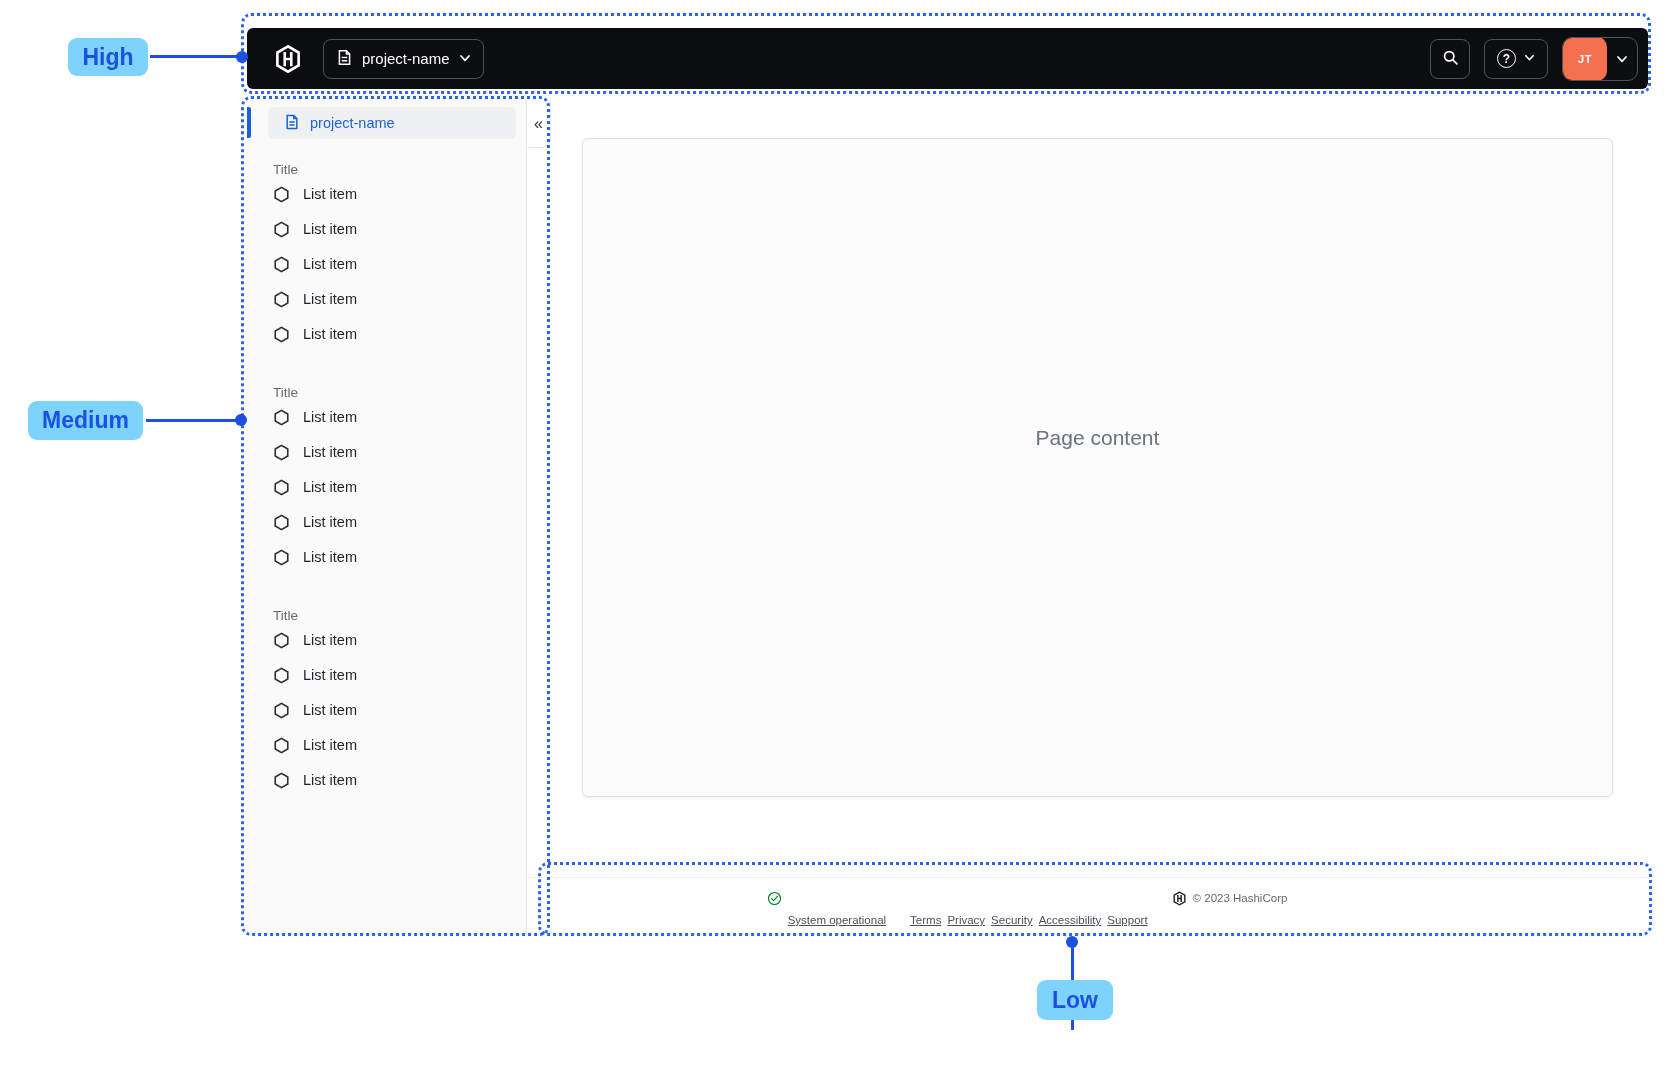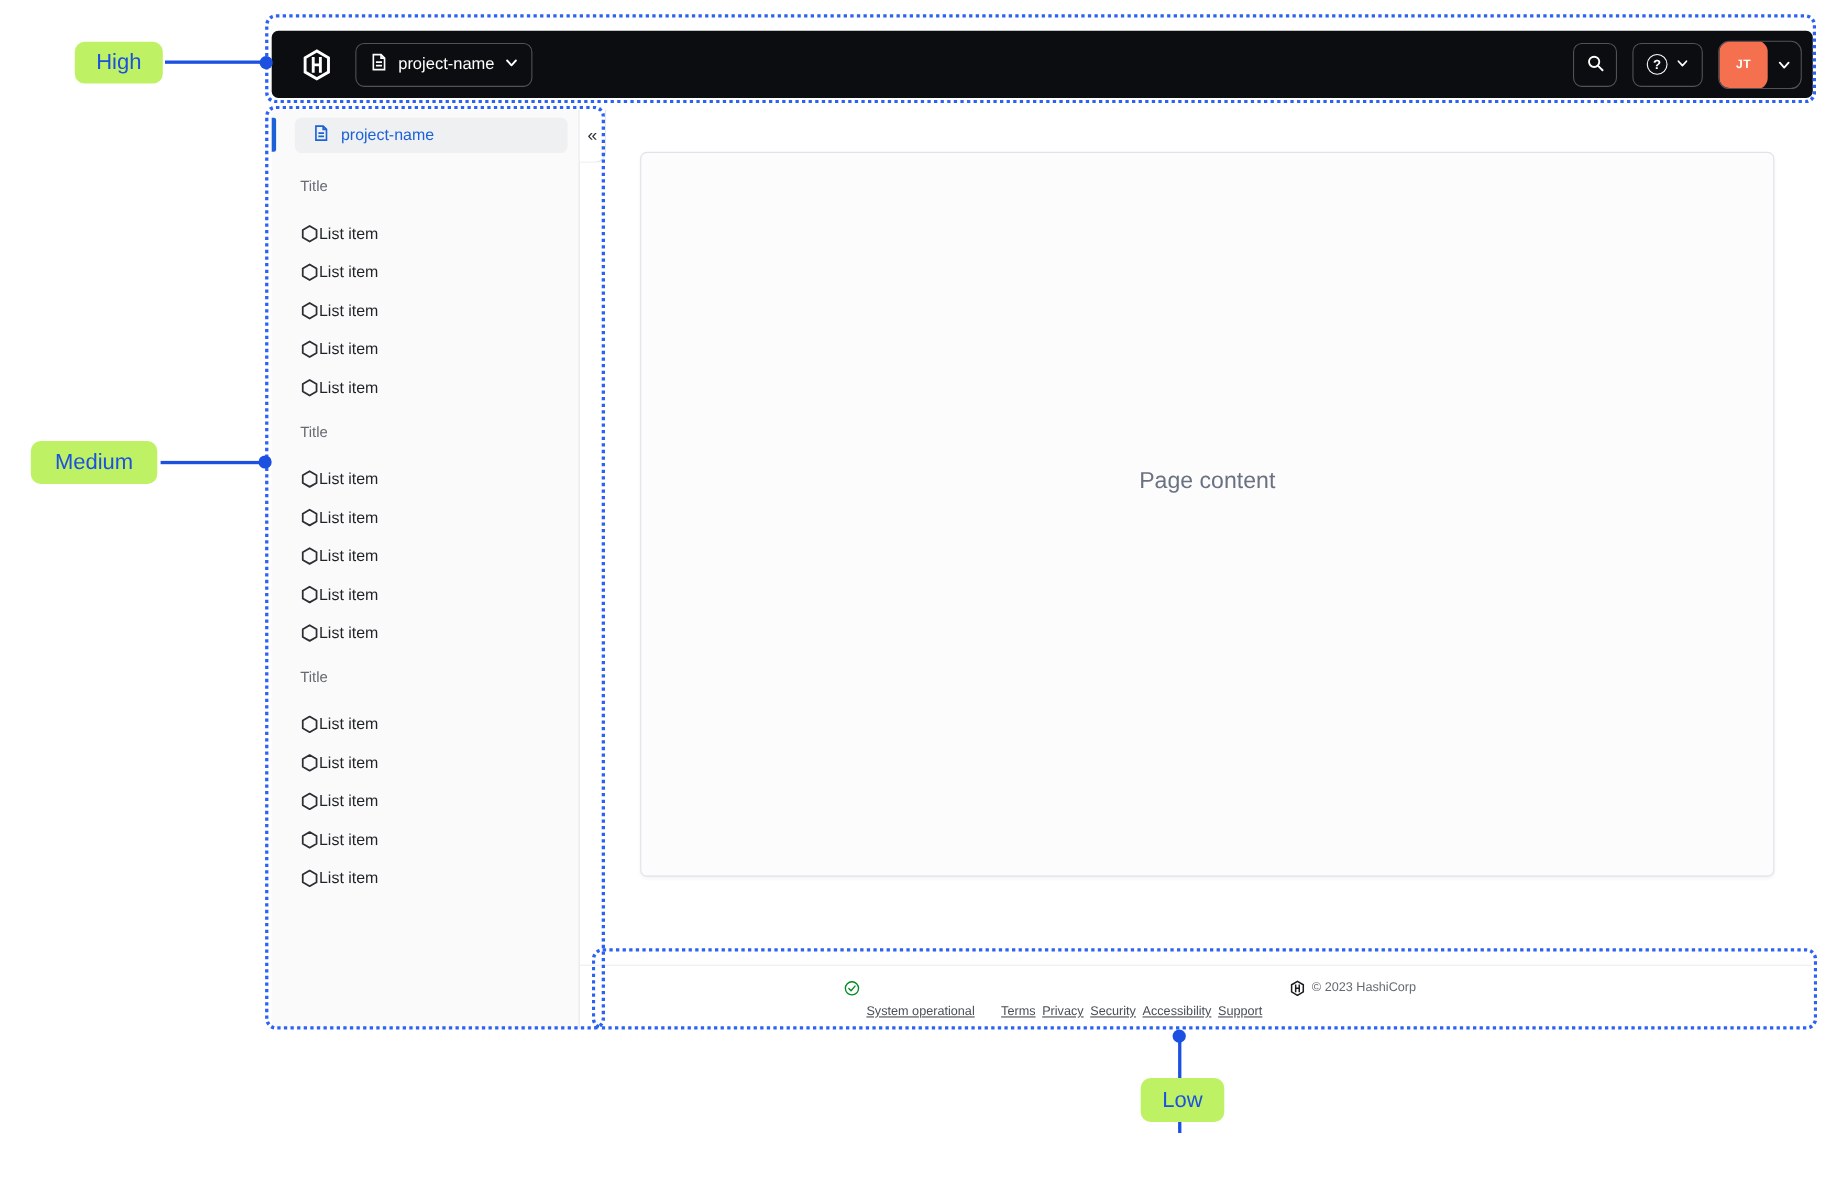--- a/index.html
+++ b/index.html
@@ -56,21 +56,21 @@
     background:#ffffff; border:1px solid #e4e6e9; border-left:none; border-top:none;
     border-radius:0 0 10px 0;
     display:flex; align-items:center; justify-content:center;
     font-size:16px; color:#2f3238; cursor:pointer;
   }
   .sb-sections { padding:0 0 0 26px; }
   .sb-section { margin-top:20px; }
   .sb-section + .sb-section { margin-top:22px; }
   .sb-title { height:20px; line-height:20px; color:#666a71; font-size:13.5px; margin-bottom:6px; }
   .sb-item {
-    height:35px; display:flex; align-items:flex-end; 
+    height:35px; display:flex; align-items:flex-start; gap:13px;
     color:#1f2227; font-size:14.5px; cursor:pointer;
   }
   .sb-item svg { flex:0 0 auto; }
 
   
   .content-panel {
     position:absolute; left:582px; top:138px; width:1031px; height:659px;
     background:#fcfcfd; border:1px solid #dfe2e8; border-radius:6px;
     box-shadow:0 2px 3px rgba(80,90,110,.06);
     display:flex; align-items:center; justify-content:center;
@@ -89,22 +89,22 @@
   .foot-copy { color:#656a71; }
 
   
   .region {
     position:absolute; border:3px dotted #2c62f3; border-radius:10px; pointer-events:none;
   }
   .region-high   { left:241px; top:13px;  width:1410px; height:81px; }
   .region-medium { left:241px; top:96px;  width:309px;  height:840px; }
   .region-low    { left:538px; top:862px; width:1114px; height:74px; }
   .ann-label {
-    position:absolute; background:#bef264; color:#1b50e0; border-radius:9px;
-    display:flex; align-items:center; justify-content:center; font-size:20px;
+    position:absolute; background:#7dd3fc; color:#1b50e0; border-radius:9px;
+    display:flex; align-items:center; justify-content:center; font-size:23px;font-weight:bold;
   }
   .label-high   { left:68px;   top:38px;   width:80px;  height:38px; }
   .label-medium { left:28px;   top:401px;  width:115px; height:39px; }
   .label-low    { left:1037px; top:980px; width:76px;  height:40px; }
   .leader { position:absolute; background:#1b50e0; }
   .leader-high   { left:150px;  top:55px;  width:92px; height:3px; }
   .leader-medium { left:146px;  top:419px; width:95px; height:3px; }
   .leader-low    { left:1071px; top:944px; width:3px;  height:86px; }
   .dot { position:absolute; width:12px; height:12px; border-radius:50%; background:#1b50e0; }
   .dot-high   { left:236px;  top:51px; }

